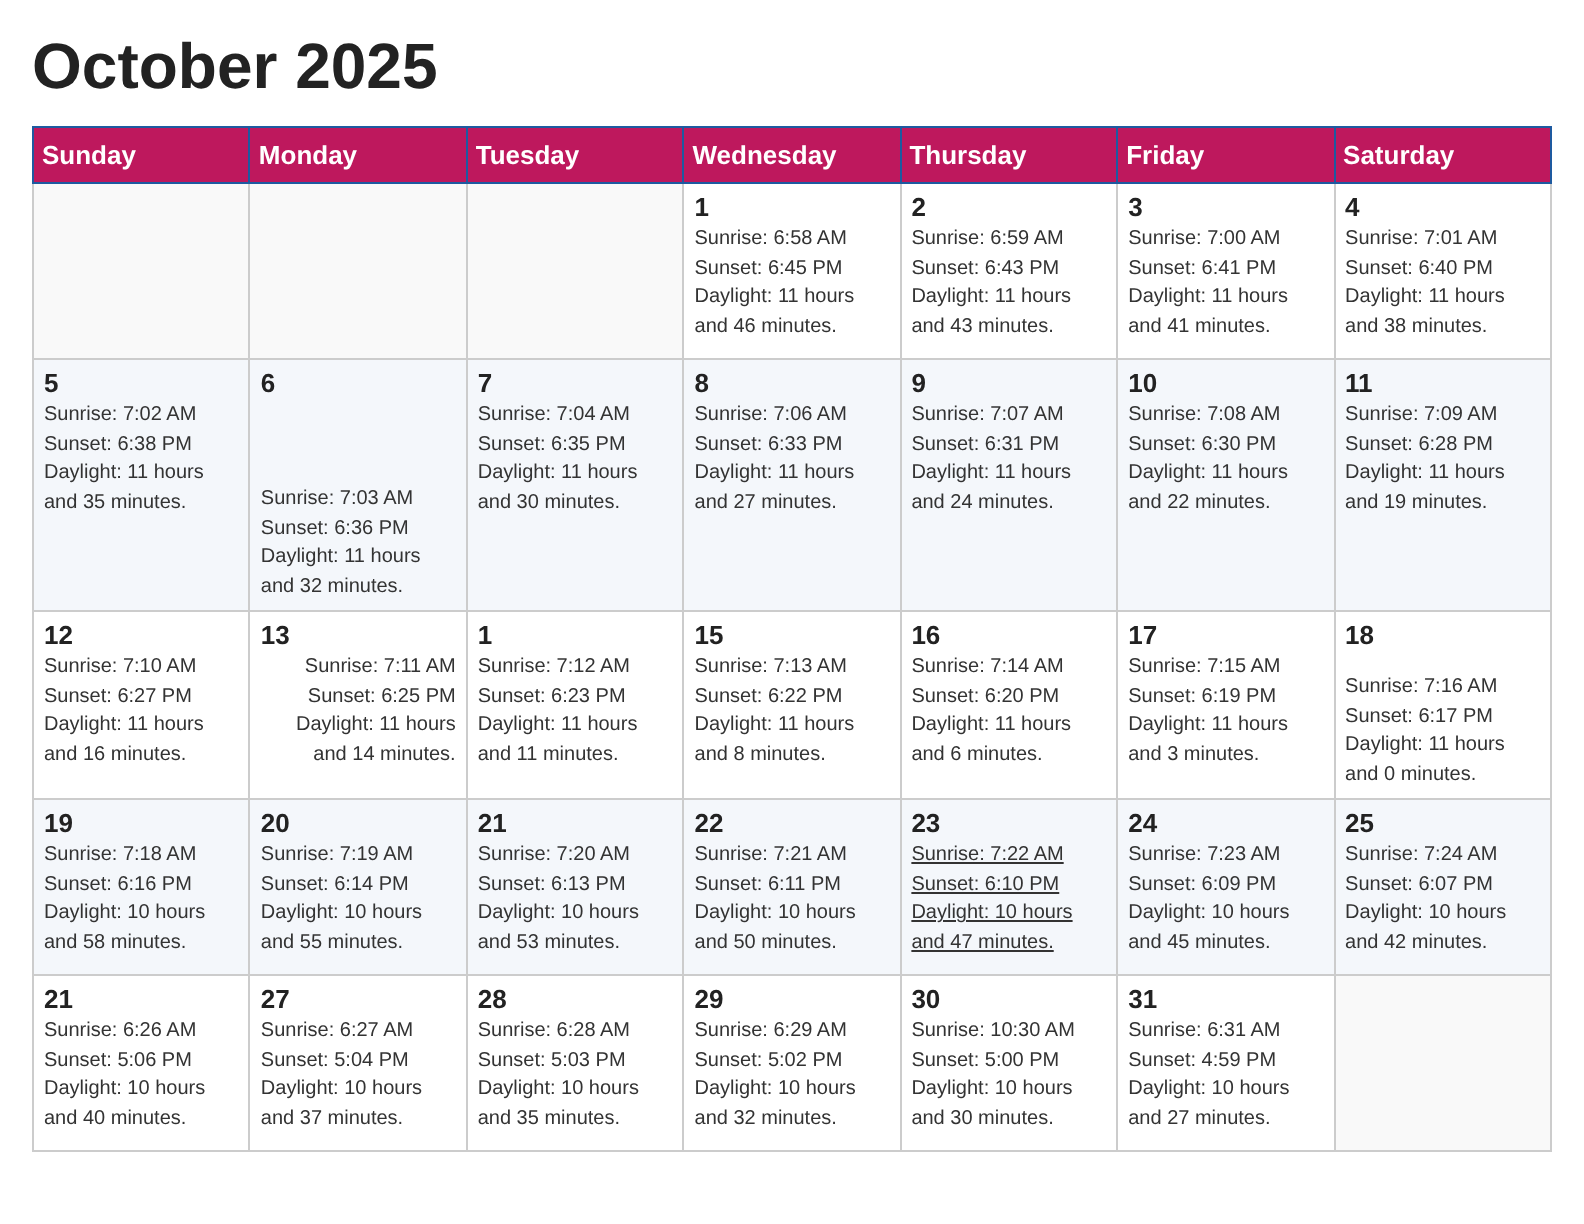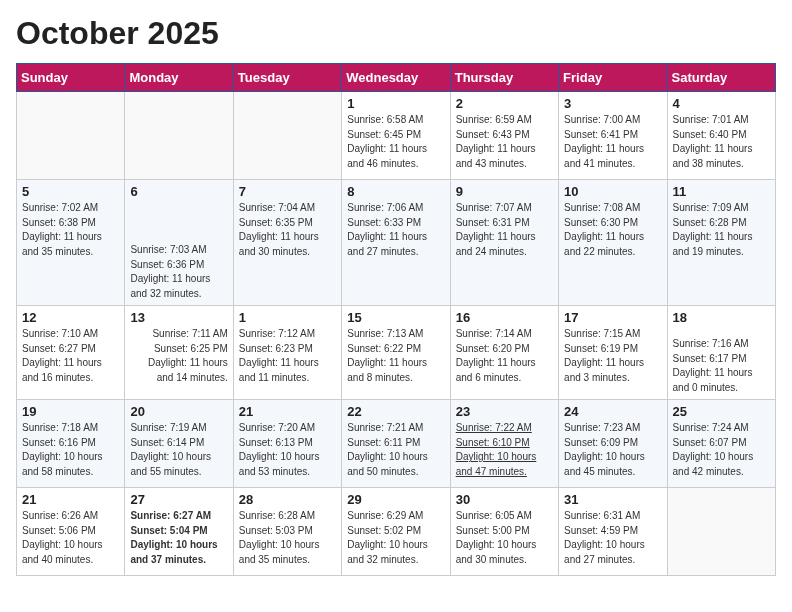--- a/index.html
+++ b/index.html
@@ -300,42 +300,42 @@
       <tr>
         <td>
           <div class="day-number">21</div>
           <div class="day-info" style="white-space: pre-line;">Sunrise: 6:26 AM
 Sunset: 5:06 PM
 Daylight: 10 hours
 and 40 minutes.</div>
         </td>
         <td>
           <div class="day-number">27</div>
-          <div class="day-info" style="white-space: pre-line; font-weight: bold;">Sunrise: 6:27 AM
+          <div class="day-info" style="white-space: pre-line;">Sunrise: 6:27 AM
 Sunset: 5:04 PM
 Daylight: 10 hours
 and 37 minutes.</div>
         </td>
         <td>
           <div class="day-number">28</div>
           <div class="day-info" style="white-space: pre-line;">Sunrise: 6:28 AM
 Sunset: 5:03 PM
 Daylight: 10 hours
 and 35 minutes.</div>
         </td>
         <td>
           <div class="day-number">29</div>
           <div class="day-info" style="white-space: pre-line;">Sunrise: 6:29 AM
 Sunset: 5:02 PM
 Daylight: 10 hours
 and 32 minutes.</div>
         </td>
         <td>
           <div class="day-number">30</div>
-          <div class="day-info" style="white-space: pre-line;">Sunrise: 6:05 AM
+          <div class="day-info" style="white-space: pre-line;">Sunrise: 10:30 AM
 Sunset: 5:00 PM
 Daylight: 10 hours
 and 30 minutes.</div>
         </td>
         <td>
           <div class="day-number">31</div>
           <div class="day-info" style="white-space: pre-line;">Sunrise: 6:31 AM
 Sunset: 4:59 PM
 Daylight: 10 hours
 and 27 minutes.</div>

